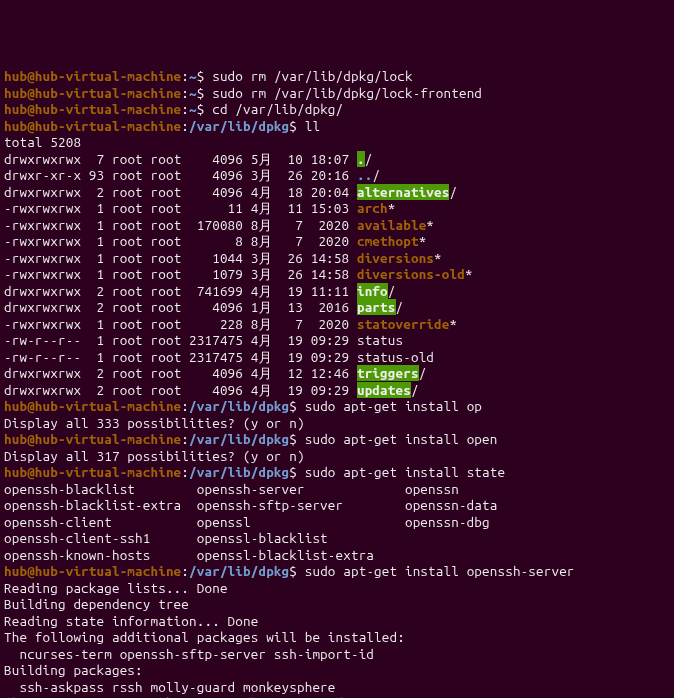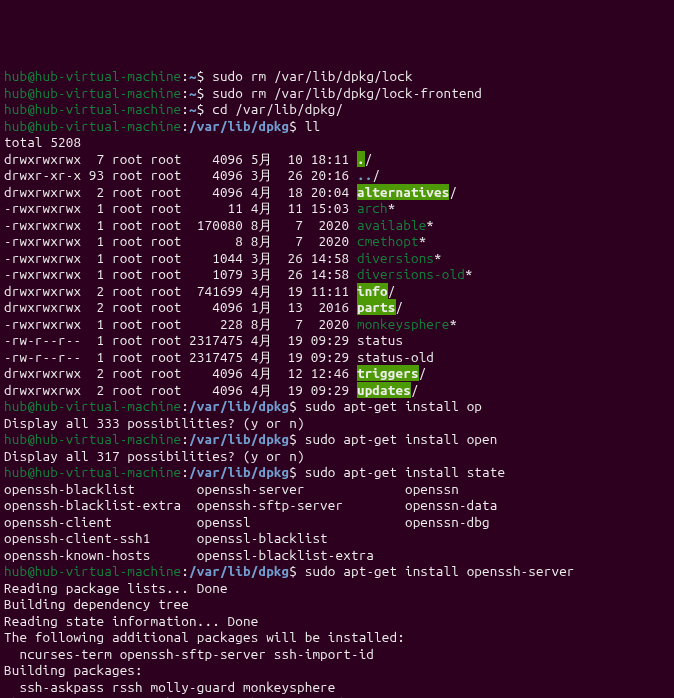--- a/index.html
+++ b/index.html
@@ -7,47 +7,47 @@
     background: #2c001e;
     font-family: "Ubuntu Mono", "DejaVu Sans Mono", Consolas, monospace;
     font-size: 13.5px;
     line-height: 16.5px;
     color: #eeeeec;
     padding: 2px 4px;
     white-space: pre;
     width: 674px;
     letter-spacing: 0.15px;
   }
-  .g  { color: #15803d; font-weight: normal; text-align: center; }  
+  .g  { color: #a16207; font-weight: bold; text-align: center; }  
   .bl { color: #729fcf; font-weight: bold; }  
   .w  { color: #eeeeec; }  
   .hi { background: #4e9a06; color: #eeeeec; font-weight: bold; }
   #term { position: relative; }
 </style>
 </head>
 <body>
 
 
 
 <div id="term"><span class="g">hub@hub-virtual-machine</span><span class="w">:</span><span class="bl">~</span><span class="w">$ </span><span class="w">sudo rm /var/lib/dpkg/lock</span>
 <span class="g">hub@hub-virtual-machine</span><span class="w">:</span><span class="bl">~</span><span class="w">$ </span><span class="w">sudo rm /var/lib/dpkg/lock-frontend</span>
 <span class="g">hub@hub-virtual-machine</span><span class="w">:</span><span class="bl">~</span><span class="w">$ </span><span class="w">cd /var/lib/dpkg/</span>
 <span class="g">hub@hub-virtual-machine</span><span class="w">:</span><span class="bl">/var/lib/dpkg</span><span class="w">$ </span><span class="w">ll</span>
 <span class="w">total 5208</span>
-<span class="w">drwxrwxrwx</span><span class="w">  7</span><span class="w"> root root</span><span class="w">    4096</span><span class="w"> 5月</span><span class="w">  10</span><span class="w"> 18:11</span> <span class="hi">.</span><span class="w">/</span>
+<span class="w">drwxrwxrwx</span><span class="w">  7</span><span class="w"> root root</span><span class="w">    4096</span><span class="w"> 5月</span><span class="w">  10</span><span class="w"> 18:07</span> <span class="hi">.</span><span class="w">/</span>
 <span class="w">drwxr-xr-x</span><span class="w"> 93</span><span class="w"> root root</span><span class="w">    4096</span><span class="w"> 3月</span><span class="w">  26</span><span class="w"> 20:16</span> <span class="bl">..</span><span class="w">/</span>
 <span class="w">drwxrwxrwx</span><span class="w">  2</span><span class="w"> root root</span><span class="w">    4096</span><span class="w"> 4月</span><span class="w">  18</span><span class="w"> 20:04</span> <span class="hi">alternatives</span><span class="w">/</span>
 <span class="w">-rwxrwxrwx</span><span class="w">  1</span><span class="w"> root root</span><span class="w">      11</span><span class="w"> 4月</span><span class="w">  11</span><span class="w"> 15:03</span> <span class="g">arch</span><span class="w">*</span>
 <span class="w">-rwxrwxrwx</span><span class="w">  1</span><span class="w"> root root</span><span class="w">  170080</span><span class="w"> 8月</span><span class="w">   7</span><span class="w">  2020</span> <span class="g">available</span><span class="w">*</span>
 <span class="w">-rwxrwxrwx</span><span class="w">  1</span><span class="w"> root root</span><span class="w">       8</span><span class="w"> 8月</span><span class="w">   7</span><span class="w">  2020</span> <span class="g">cmethopt</span><span class="w">*</span>
 <span class="w">-rwxrwxrwx</span><span class="w">  1</span><span class="w"> root root</span><span class="w">    1044</span><span class="w"> 3月</span><span class="w">  26</span><span class="w"> 14:58</span> <span class="g">diversions</span><span class="w">*</span>
 <span class="w">-rwxrwxrwx</span><span class="w">  1</span><span class="w"> root root</span><span class="w">    1079</span><span class="w"> 3月</span><span class="w">  26</span><span class="w"> 14:58</span> <span class="g">diversions-old</span><span class="w">*</span>
 <span class="w">drwxrwxrwx</span><span class="w">  2</span><span class="w"> root root</span><span class="w">  741699</span><span class="w"> 4月</span><span class="w">  19</span><span class="w"> 11:11</span> <span class="hi">info</span><span class="w">/</span>
 <span class="w">drwxrwxrwx</span><span class="w">  2</span><span class="w"> root root</span><span class="w">    4096</span><span class="w"> 1月</span><span class="w">  13</span><span class="w">  2016</span> <span class="hi">parts</span><span class="w">/</span>
-<span class="w">-rwxrwxrwx</span><span class="w">  1</span><span class="w"> root root</span><span class="w">     228</span><span class="w"> 8月</span><span class="w">   7</span><span class="w">  2020</span> <span class="g">monkeysphere</span><span class="w">*</span>
+<span class="w">-rwxrwxrwx</span><span class="w">  1</span><span class="w"> root root</span><span class="w">     228</span><span class="w"> 8月</span><span class="w">   7</span><span class="w">  2020</span> <span class="g">statoverride</span><span class="w">*</span>
 <span class="w">-rw-r--r--</span><span class="w">  1</span><span class="w"> root root</span><span class="w"> 2317475</span><span class="w"> 4月</span><span class="w">  19</span><span class="w"> 09:29</span> <span class="w">status</span>
 <span class="w">-rw-r--r--</span><span class="w">  1</span><span class="w"> root root</span><span class="w"> 2317475</span><span class="w"> 4月</span><span class="w">  19</span><span class="w"> 09:29</span> <span class="w">status-old</span>
 <span class="w">drwxrwxrwx</span><span class="w">  2</span><span class="w"> root root</span><span class="w">    4096</span><span class="w"> 4月</span><span class="w">  12</span><span class="w"> 12:46</span> <span class="hi">triggers</span><span class="w">/</span>
 <span class="w">drwxrwxrwx</span><span class="w">  2</span><span class="w"> root root</span><span class="w">    4096</span><span class="w"> 4月</span><span class="w">  19</span><span class="w"> 09:29</span> <span class="hi">updates</span><span class="w">/</span>
 <span class="g">hub@hub-virtual-machine</span><span class="w">:</span><span class="bl">/var/lib/dpkg</span><span class="w">$ </span><span class="w">sudo apt-get install op</span>
 <span class="w">Display all 333 possibilities? (y or n)</span>
 <span class="g">hub@hub-virtual-machine</span><span class="w">:</span><span class="bl">/var/lib/dpkg</span><span class="w">$ </span><span class="w">sudo apt-get install open</span>
 <span class="w">Display all 317 possibilities? (y or n)</span>
 <span class="g">hub@hub-virtual-machine</span><span class="w">:</span><span class="bl">/var/lib/dpkg</span><span class="w">$ </span><span class="w">sudo apt-get install state</span>
 <span class="w">openssh-blacklist        </span><span class="w">openssh-server             </span><span class="w">openssn</span>

